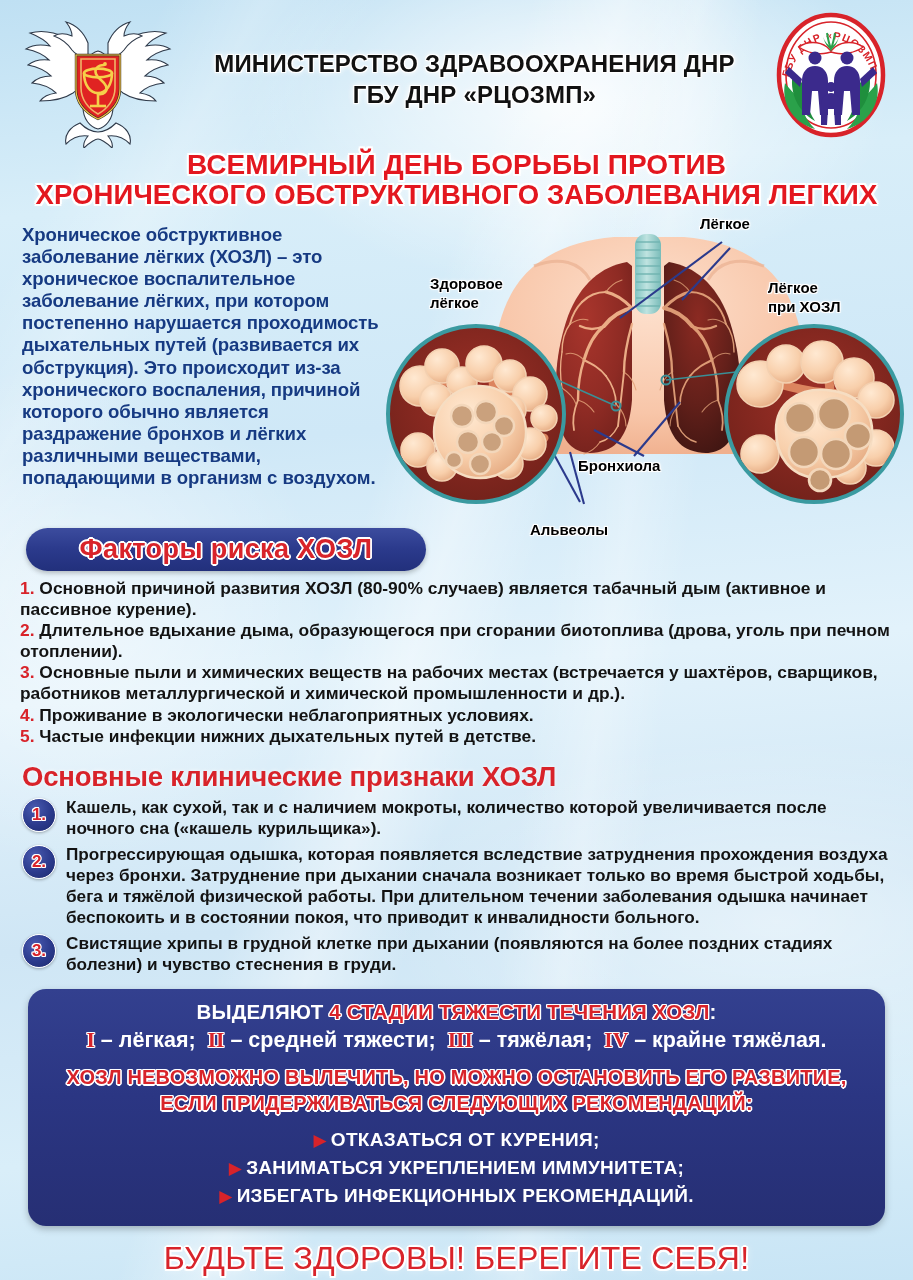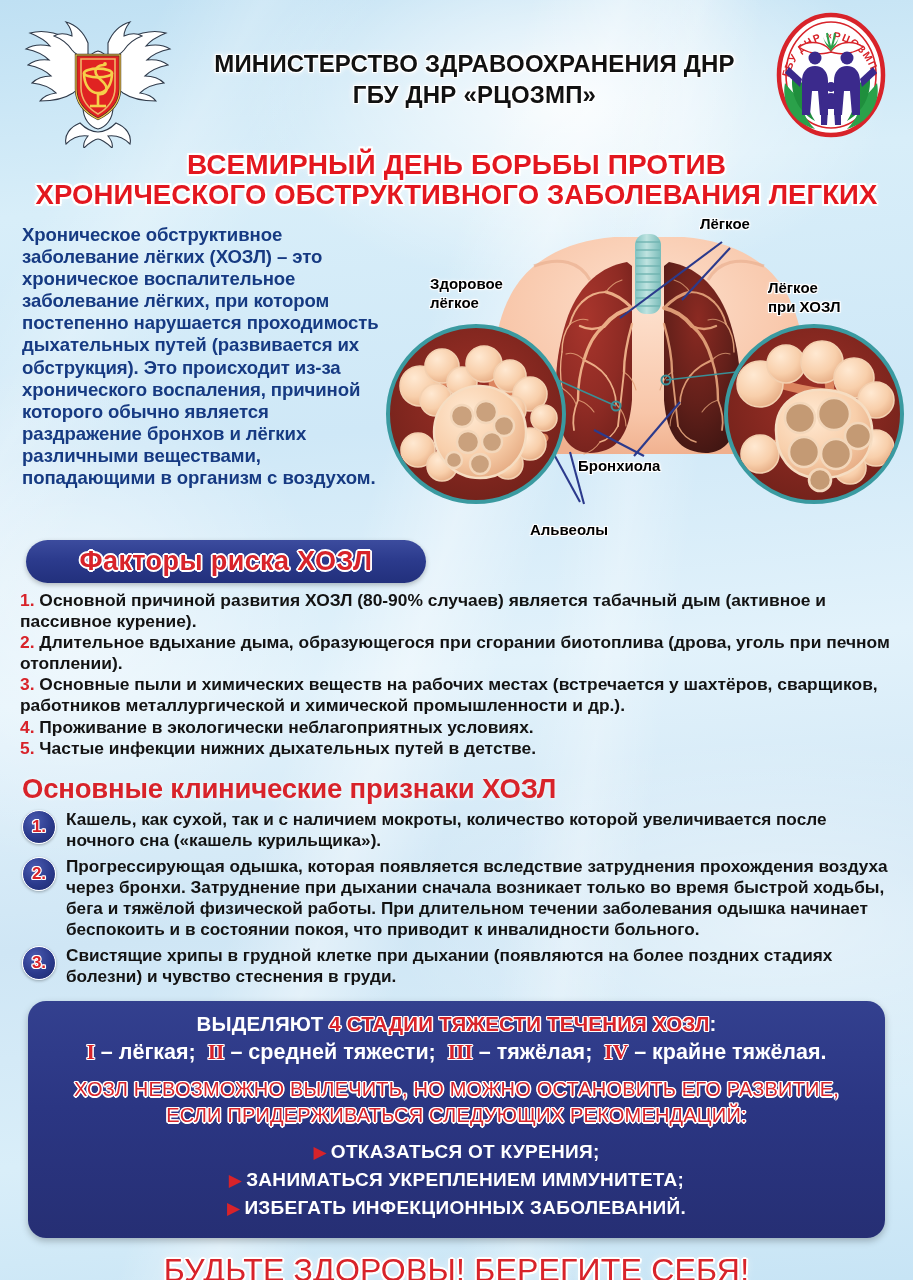--- a/index.html
+++ b/index.html
@@ -65,21 +65,21 @@
     white-space:pre-line;z-index:5;
   }
   .lbl-legkoe{left:310px;top:-2px;}
   .lbl-zdorovoe{left:40px;top:58px;}
   .lbl-hozl{left:378px;top:62px;}
   .lbl-bronhiola{left:188px;top:240px;}
   .lbl-alveoly{left:140px;top:304px;}
 
   
   .risk-banner{
-    margin:24px 0 0 26px;width:400px;height:43px;border-radius:22px;
+    margin:12px 0 0 26px;width:400px;height:43px;border-radius:22px;
     background:linear-gradient(180deg,#3c4c9e 0%,#2b3a8c 48%,#22307c 100%);
     display:flex;align-items:center;justify-content:center;
     box-shadow:0 2px 5px rgba(0,0,0,.25);
   }
   .risk-banner span{
     font-size:27px;font-weight:bold;color:#d8232a;letter-spacing:.4px;
     text-shadow:
       1.8px 0 0 #fff,-1.8px 0 0 #fff,0 1.8px 0 #fff,0 -1.8px 0 #fff,
       1.3px 1.3px 0 #fff,-1.3px 1.3px 0 #fff,1.3px -1.3px 0 #fff,-1.3px -1.3px 0 #fff;
   }
@@ -122,21 +122,21 @@
     text-shadow:1.4px 0 0 #fff,-1.4px 0 0 #fff,0 1.4px 0 #fff,0 -1.4px 0 #fff,
       1px 1px 0 #fff,-1px 1px 0 #fff,1px -1px 0 #fff,-1px -1px 0 #fff;
   }
   .stages-line2{font-size:21.5px;font-weight:bold;color:#fff;line-height:30px;}
   .stages-line2 .rn{
     color:#d8232a;font-family:"Liberation Serif","DejaVu Serif",serif;font-weight:bold;
     text-shadow:1.2px 0 0 #fff,-1.2px 0 0 #fff,0 1.2px 0 #fff,0 -1.2px 0 #fff,
       .9px .9px 0 #fff,-.9px .9px 0 #fff,.9px -.9px 0 #fff,-.9px -.9px 0 #fff;
   }
   .cure-line{
-    margin-top:9px;font-size:20px;font-weight:normal;color:#d8232a;line-height:26px;letter-spacing:.2px;
+    margin-top:9px;font-size:20px;font-weight:bold;color:#d8232a;line-height:26px;letter-spacing:.2px;
     text-shadow:1.5px 0 0 #fff,-1.5px 0 0 #fff,0 1.5px 0 #fff,0 -1.5px 0 #fff,
       1.1px 1.1px 0 #fff,-1.1px 1.1px 0 #fff,1.1px -1.1px 0 #fff,-1.1px -1.1px 0 #fff;
   }
   .recs{margin-top:10px;}
   .rec{font-size:19px;font-weight:bold;color:#fff;line-height:27px;letter-spacing:.3px;}
   .tri{color:#d8232a;font-size:17px;margin-right:4px;}
 
   
   .footer{
     text-align:center;margin-top:14px;font-size:32px;font-weight:normal;color:#d8232a;letter-spacing:.2px;
@@ -495,19 +495,19 @@
     <div class="stages-line1"><span>ВЫДЕЛЯЮТ </span><span class="hl">4 СТАДИИ ТЯЖЕСТИ ТЕЧЕНИЯ ХОЗЛ</span><span>:</span></div>
 
     <div class="stages-line2"><span class="rn">I</span><span> – лёгкая;</span>&nbsp;&nbsp;<span class="rn">II</span><span> – средней тяжести;</span>&nbsp;&nbsp;<span class="rn">III</span><span> – тяжёлая;</span>&nbsp;&nbsp;<span class="rn">IV</span><span> – крайне тяжёлая.</span></div>
 
     <div class="cure-line">ХОЗЛ НЕВОЗМОЖНО ВЫЛЕЧИТЬ, НО МОЖНО ОСТАНОВИТЬ ЕГО РАЗВИТИЕ,</div>
     <div class="cure-line" style="margin-top:0">ЕСЛИ ПРИДЕРЖИВАТЬСЯ СЛЕДУЮЩИХ РЕКОМЕНДАЦИЙ:</div>
 
     <div class="recs">
       <div class="rec"><span class="tri">▶</span><span>ОТКАЗАТЬСЯ ОТ  КУРЕНИЯ;</span></div>
       <div class="rec"><span class="tri">▶</span><span>ЗАНИМАТЬСЯ УКРЕПЛЕНИЕМ ИММУНИТЕТА;</span></div>
-      <div class="rec"><span class="tri">▶</span><span>ИЗБЕГАТЬ ИНФЕКЦИОННЫХ ЗАБОЛЕВАНИЙ.</span></div>
+      <div class="rec"><span class="tri">▶</span><span>ИЗБЕГАТЬ ИНФЕКЦИОННЫХ РЕКОМЕНДАЦИЙ.</span></div>
     </div>
   </div>
 
   <div class="footer">БУДЬТЕ ЗДОРОВЫ! БЕРЕГИТЕ СЕБЯ!</div>
 
 </div>
 
 </body></html>

